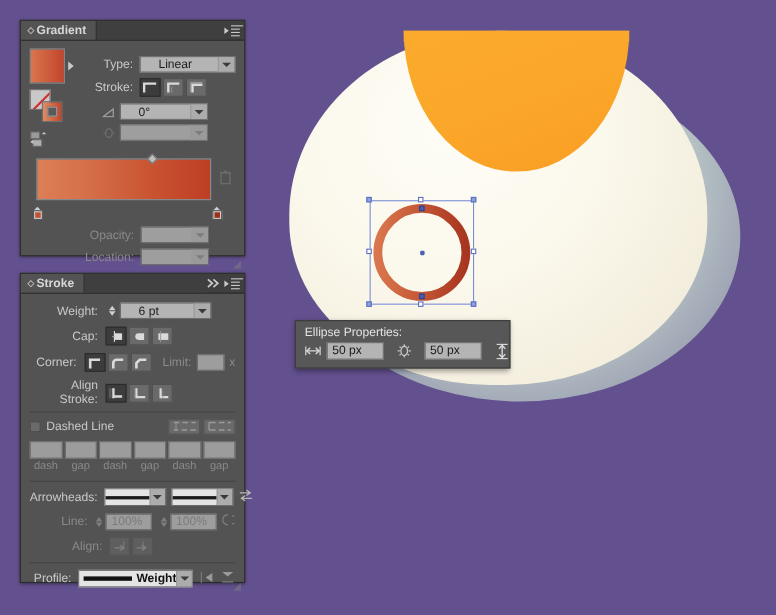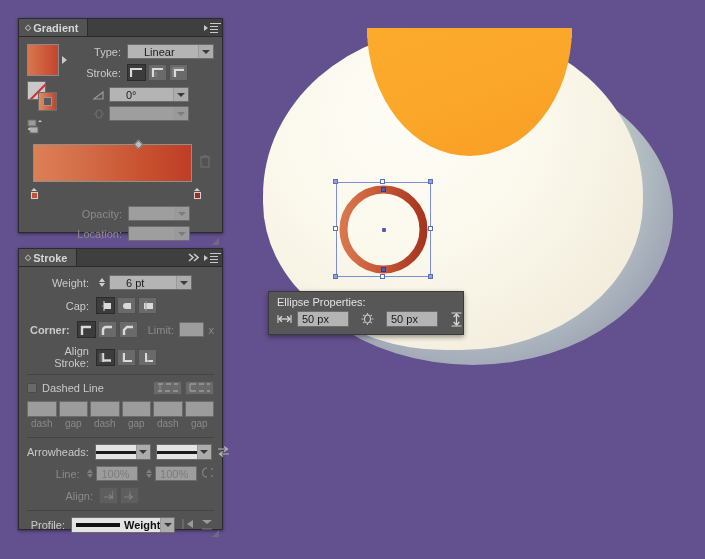--- a/index.html
+++ b/index.html
@@ -301,21 +301,21 @@
             <i></i>
             <i></i>
             <i></i>
             <i></i>
           </span>
       </div>
     </div>
 
     <div class="panel-body" style="padding:7px 8px 6px 8px;">
 
-      <div style="display:flex;align-items:flex-start;">
+      <div style="display:flex;align-items:center;">
         <div style="width:54px;">
           <div style="display:flex;align-items:center;">
             <div class="grad-swatch"></div>
             <div class="swatch-caret"></div>
           </div>
 
           <div style="position:relative;height:32px;margin-top:5px;">
             <div class="fs-none" style="left:0;top:0;"></div>
             <div class="fs-stroke" style="left:11px;top:11px;">
               <div class="inner"></div>
@@ -508,21 +508,21 @@
           <div class="btn-ico">
             <svg width="14" height="12" viewBox="0 0 14 12">
                 <rect x="3" y="3" width="9" height="6" fill="#DADADA"></rect>
                 <path d="M5 1 V11" stroke="#9a9a9a" stroke-width="0.9"></path>
               </svg>
           </div>
         </div>
       </div>
 
       <div class="row" style="margin-bottom:7px;">
-        <div class="lbl" style="width:62px;margin-right:7px;font-weight:bold;">Corner:</div>
+        <div class="lbl" style="width:62px;margin-right:7px;">Corner:</div>
         <div style="display:flex;">
           <div class="btn-ico active">
             <svg width="14" height="12" viewBox="0 0 14 12">
                 <path d="M3 11 V3 H12" stroke="#DADADA" stroke-width="2.4" fill="none"></path>
               </svg>
           </div>
           <div class="btn-ico">
             <svg width="14" height="12" viewBox="0 0 14 12">
                 <path d="M3 11 V6 a3 3 0 0 1 3 -3 H12" stroke="#DADADA" stroke-width="2.4" fill="none"></path>
               </svg>

